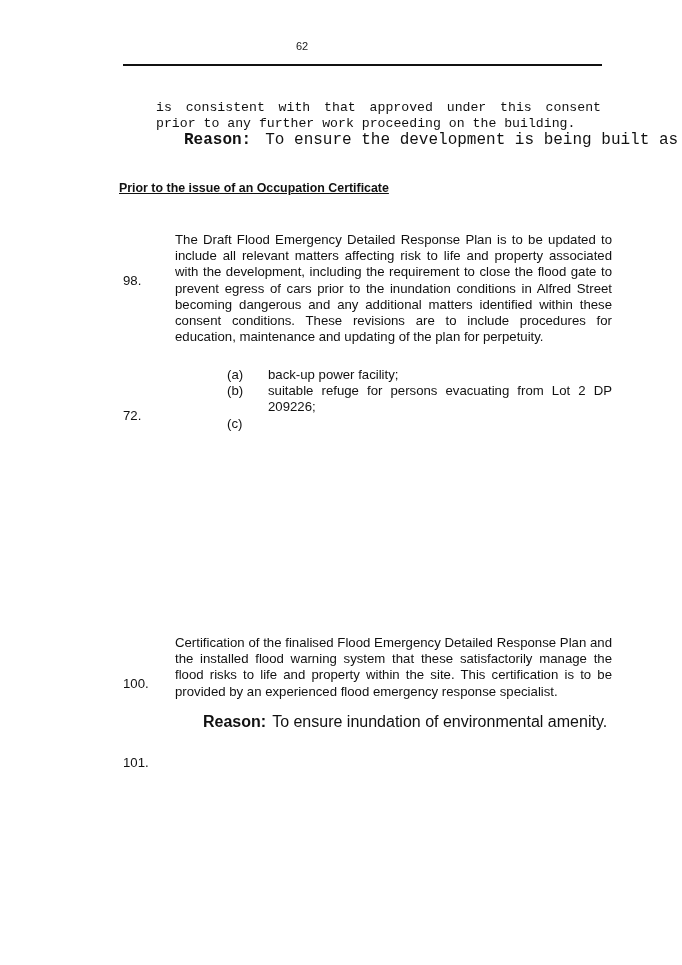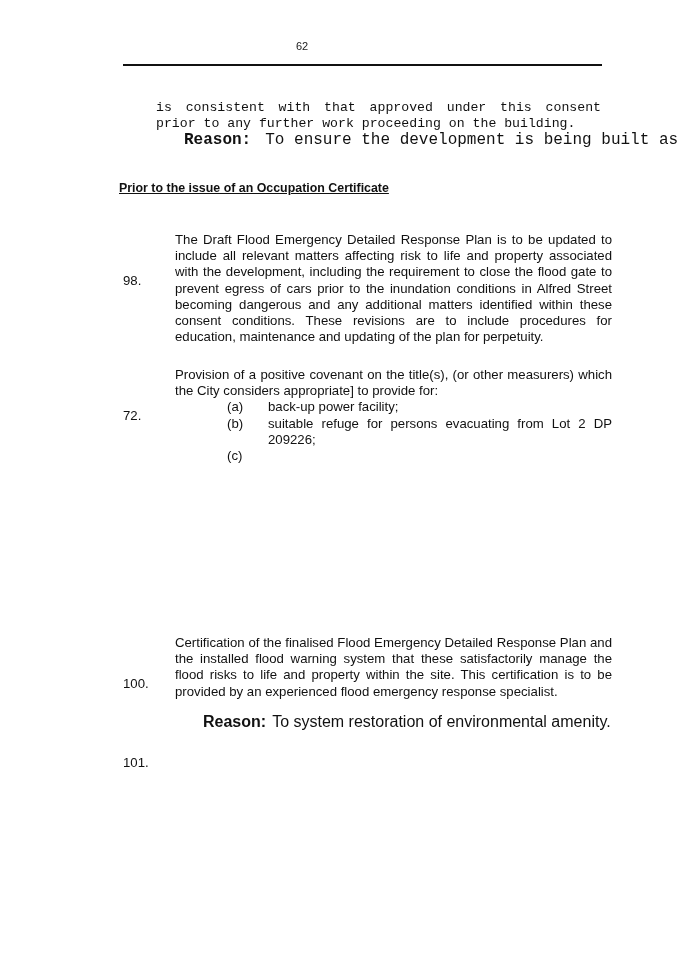--- a/index.html
+++ b/index.html
@@ -119,21 +119,20 @@
   <div class="section-heading">Prior to the issue of an Occupation Certificate</div>
 
   <div class="item" style="top:232px;">
     <div class="item-num">98.</div>
     <div class="item-body para">The Draft Flood Emergency Detailed Response Plan is to be updated to include all relevant matters affecting risk to life and property associated with the development, including the requirement to close the flood gate to prevent egress of cars prior to the inundation conditions in Alfred Street becoming dangerous and any additional matters identified within these consent conditions. These revisions are to include procedures for education, maintenance and updating of the plan for perpetuity.</div>
   </div>
 
   <div class="item" style="top:367px;">
     <div class="item-num">72.</div>
     <div class="item-body">
-      <div class="para">Provision of a positive covenant on the title(s), (or other measurers) which the City considers appropriate] to provide for:</div>
       <div class="sub-list">
         <div class="sub-item para">
           <span class="sub-item-label">(a)</span>
           <span>back-up power facility;</span>
         </div>
         <div class="sub-item para">
           <span class="sub-item-label">(b)</span>
           <span>suitable refuge for persons evacuating from Lot 2 DP 209226;</span>
         </div>
         <div class="sub-item para">
@@ -145,18 +144,18 @@
 
   <div class="item" style="top:635px;">
     <div class="item-num">100.</div>
     <div class="item-body para">Certification of the finalised Flood Emergency Detailed Response Plan and the installed flood warning system that these satisfactorily manage the flood risks to life and property within the site. This certification is to be provided by an experienced flood emergency response specialist.</div>
   </div>
 
   <div class="item" style="top:714px;">
     <div class="item-num">101.</div>
     <div class="item-body">
       <div class="reason-line">
-        <span class="reason-label tight">Reason:</span><span>To system restoration of environmental amenity.</span>
+        <span class="reason-label tight">Reason:</span><span>To ensure inundation of environmental amenity.</span>
       </div>
     </div>
   </div>
 
 </div>
 
 </body></html>

